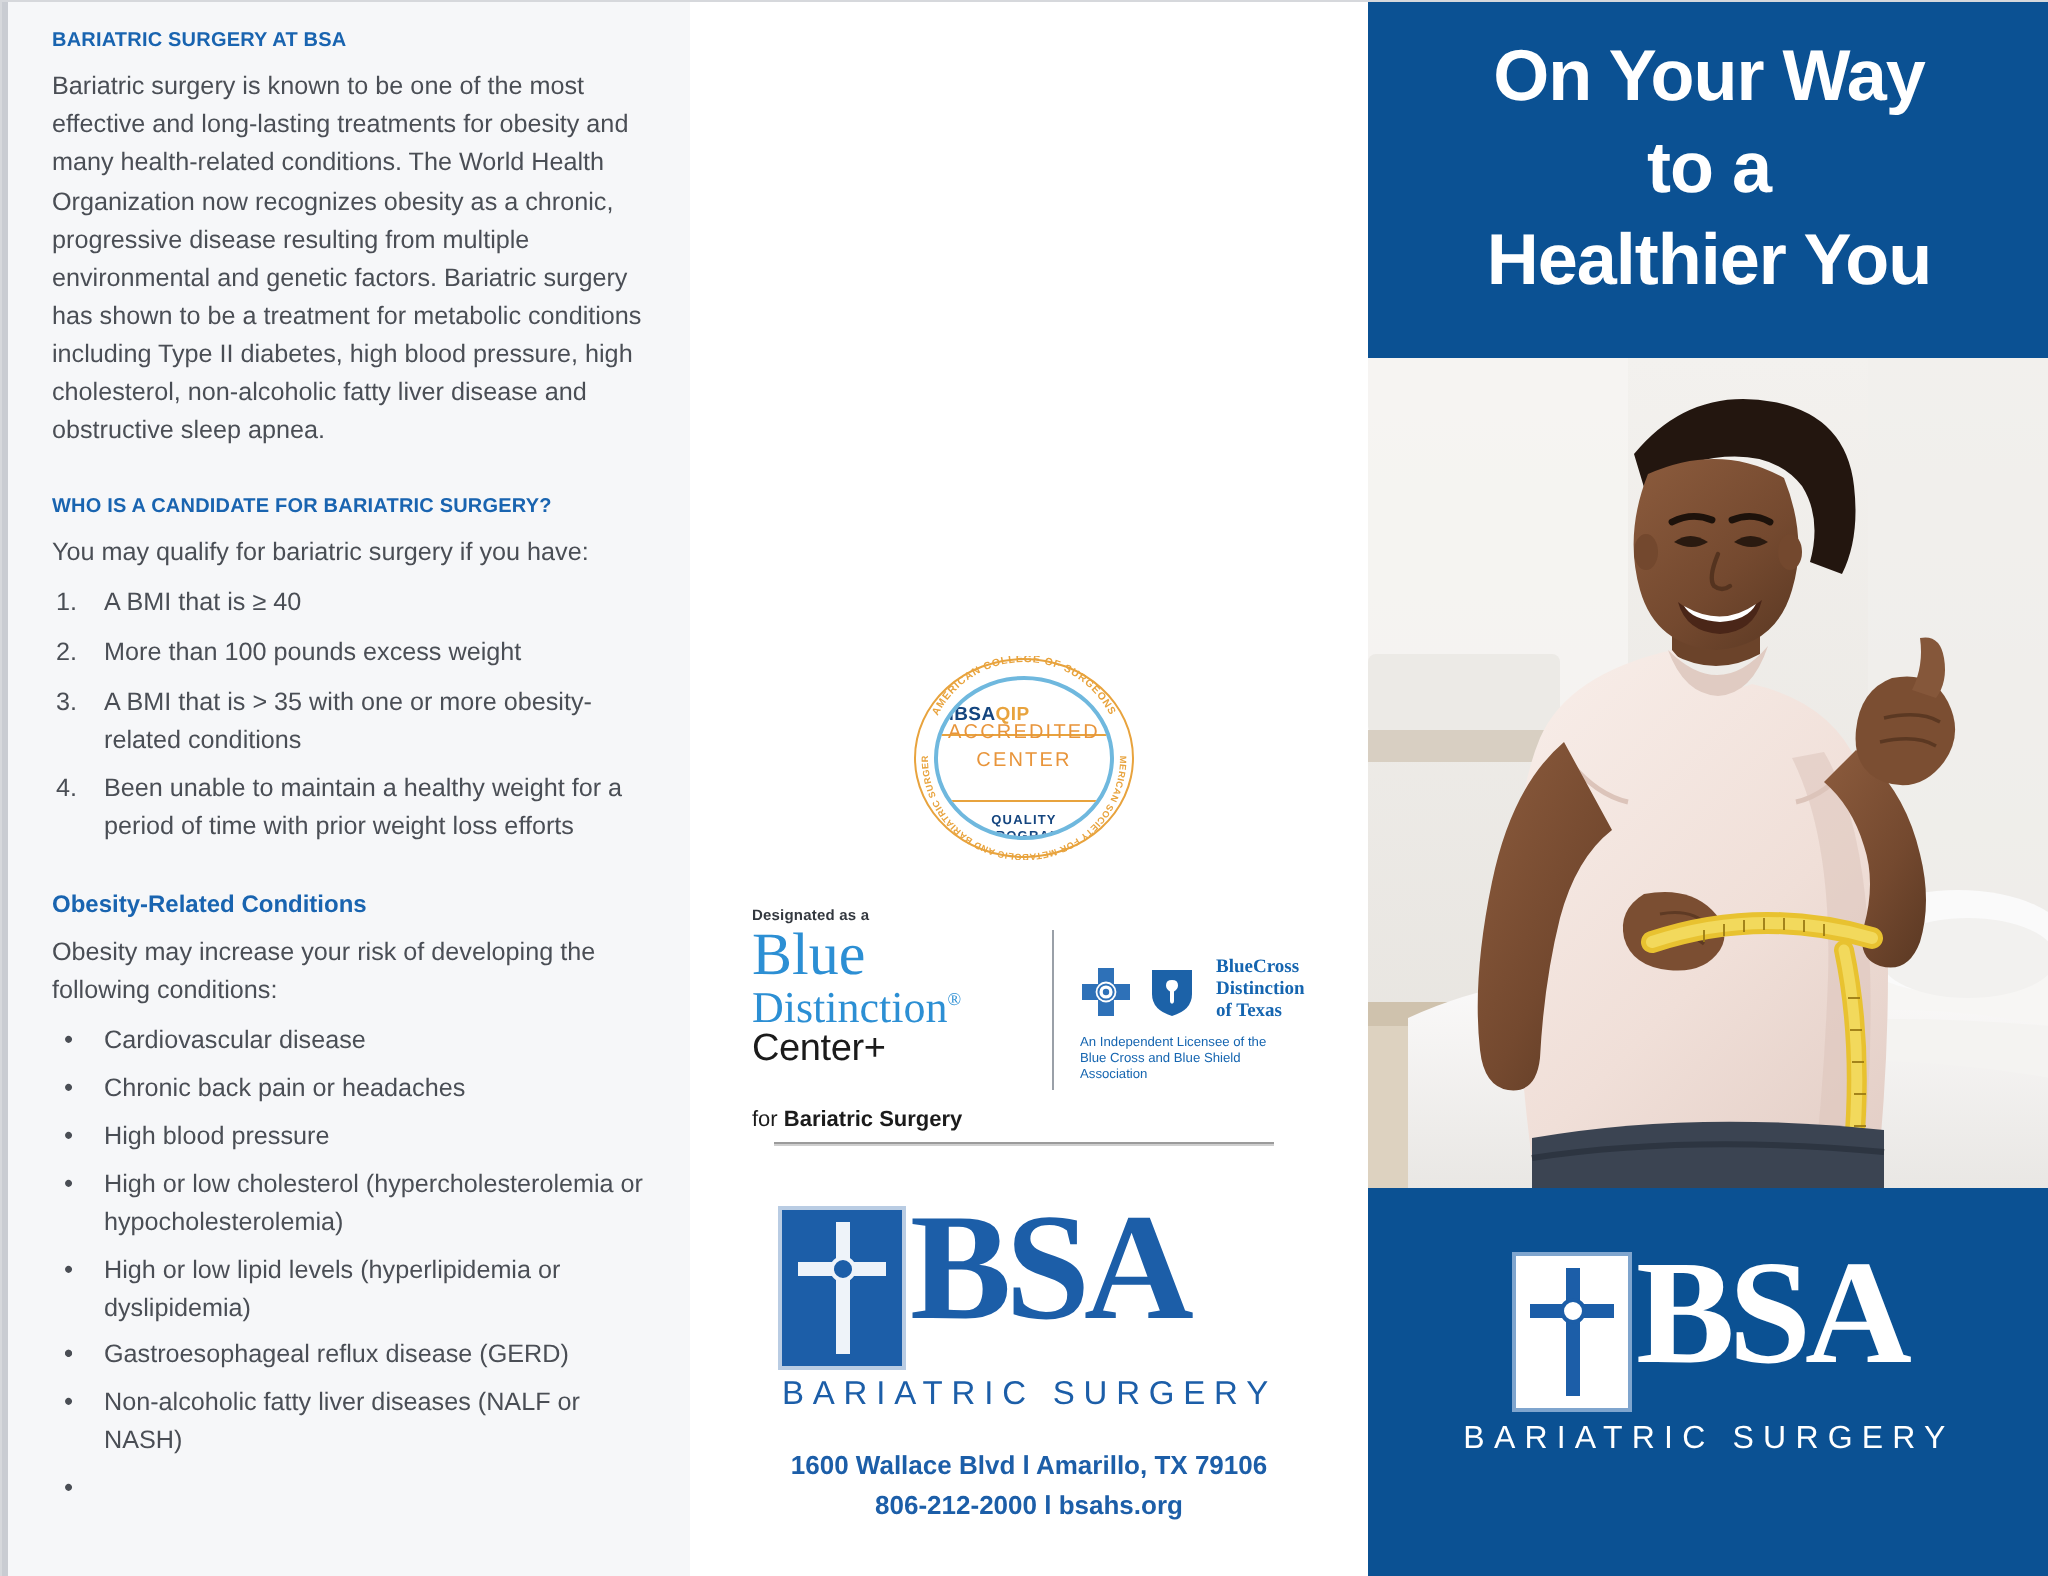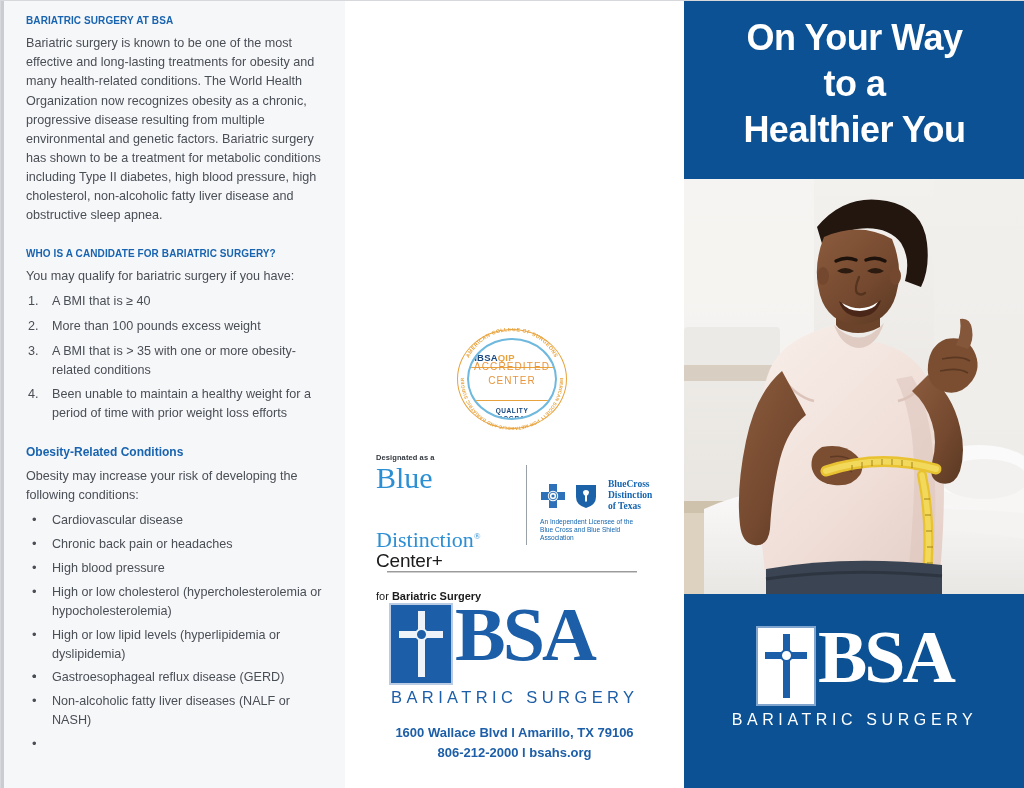--- a/index.html
+++ b/index.html
@@ -136,21 +136,21 @@
     letter-spacing: 0.1px; margin-bottom: 2px;
   }
   .bd-left { position: absolute; left: 0; top: 0; width: 142px; }
   .bd-blue {
     font-family: "Liberation Serif", serif;
     font-size: 30px; color: #2C8FD4; line-height: 0.96;
     font-weight: normal;
   }
   .bd-distinction {
     font-family: "Liberation Serif", serif;
-    font-size: 22px; color: #2C8FD4; line-height: 1.02; margin-top: 36px;
+    font-size: 22px; color: #2C8FD4; line-height: 1.02;
   }
   .bd-distinction sup { font-size: 9px; vertical-align: super; }
   .bd-center {
     font-size: 19px; color: #1b1b1b; font-weight: normal;
     line-height: 1.05; letter-spacing: -0.2px;
   }
   .bd-for {
     font-size: 11px; color: #1b1b1b; margin-top: 19px;
   }
   .bd-for b { font-weight: bold; }

